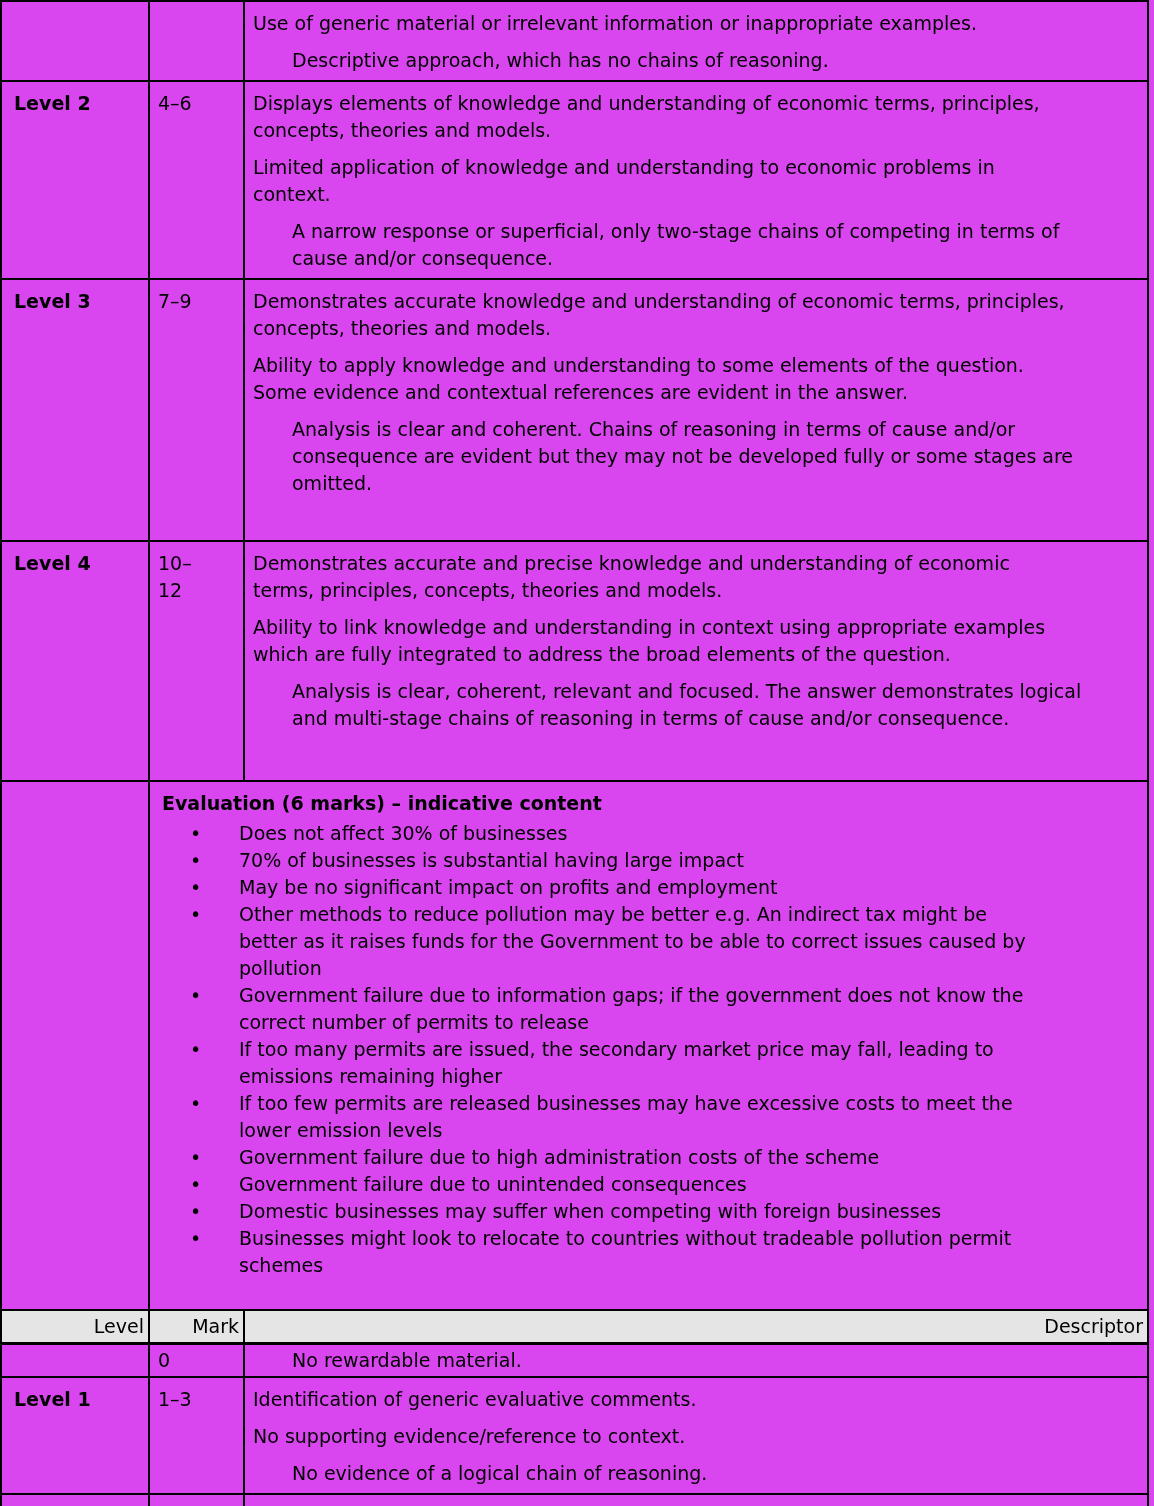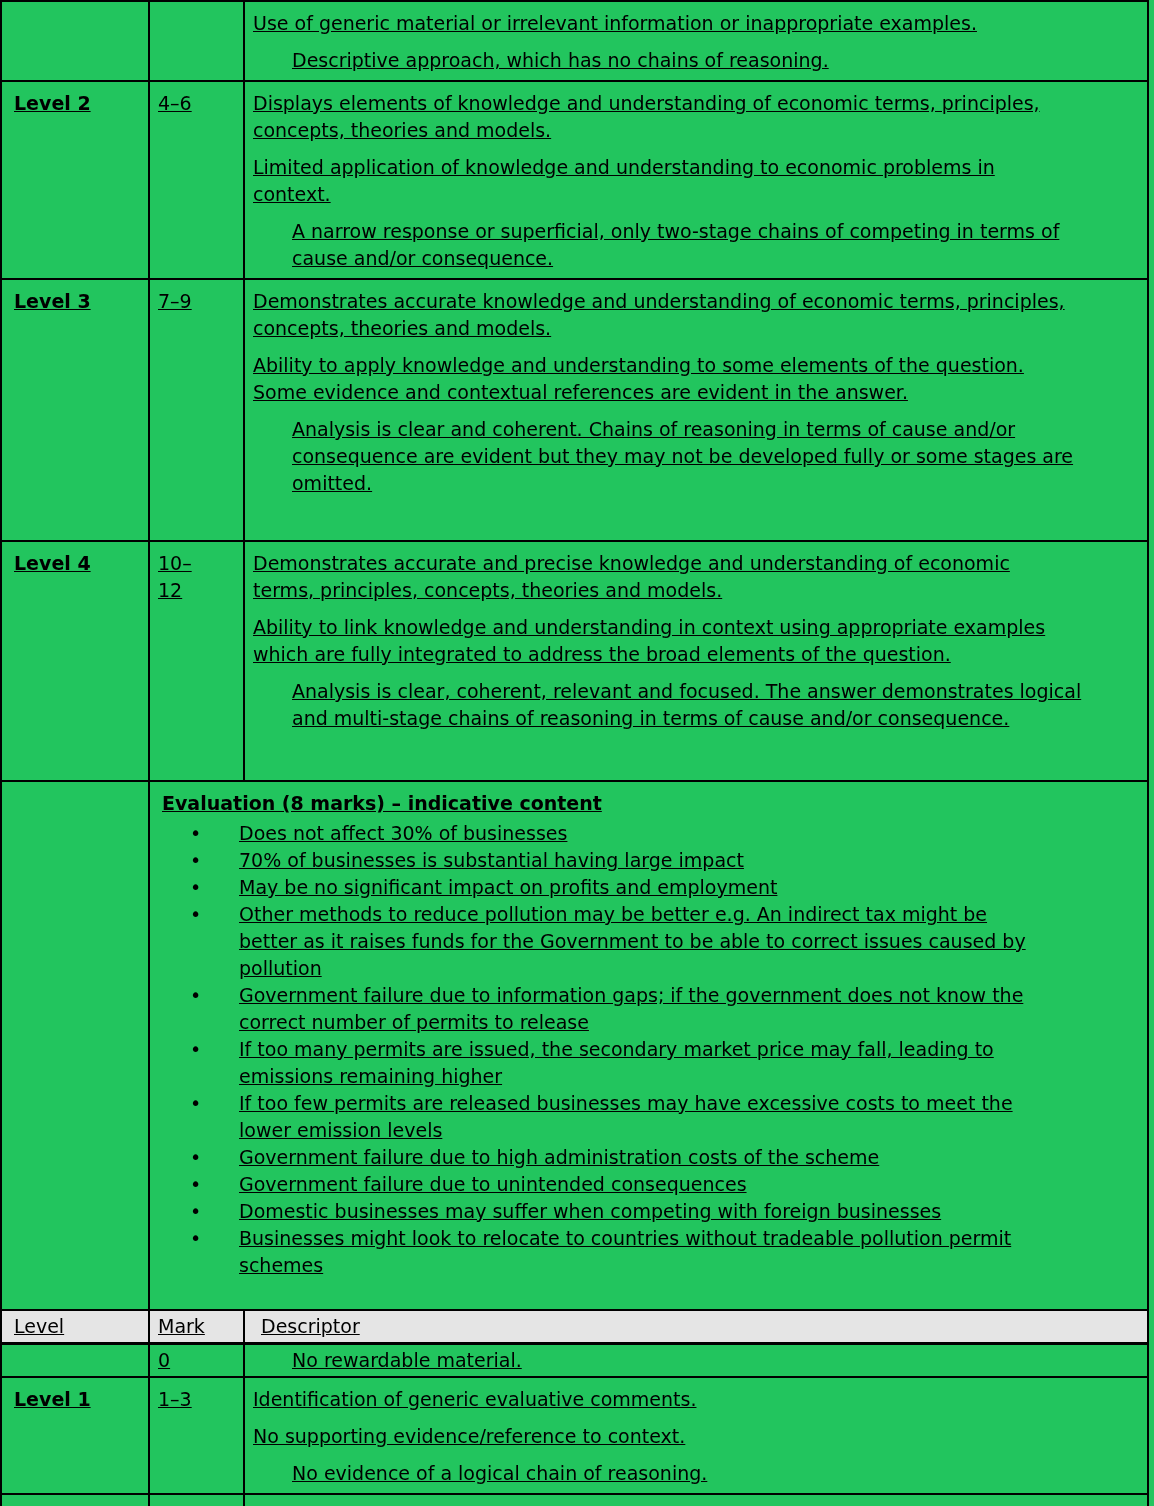--- a/index.html
+++ b/index.html
@@ -5,23 +5,22 @@
   html, body {
     margin: 0;
     padding: 0;
     background: #ffffff;
     font-family: "DejaVu Sans", "Liberation Sans", sans-serif;
     color: #000000;
   }
   .page {
     width: 1154px;
     height: 1506px;
-    background: #22c55e;
+    background: #d946ef;
     box-sizing: border-box;
-    text-decoration: underline;
   }
   table.mark-scheme {
     border-collapse: collapse;
     width: 1147px;
     table-layout: fixed;
     font-size: 19px;
     line-height: 27px;
   }
   col.c-level { width: 148px; }
   col.c-mark  { width: 95px; }
@@ -76,21 +75,21 @@
     content: "\2022";
     position: absolute;
     left: 28px;
     top: 0;
   }
 
   
   tr.tbl-header th {
     background: #e5e5e5;
     font-weight: normal;
-    text-align: left;
+    text-align: right;
     vertical-align: middle;
     border-bottom: 3px solid #000000;
     padding: 2px 4px 2px 0;
   }
   tr.tbl-header th.h-level { padding-left: 12px; }
   tr.tbl-header th.h-mark  { padding-left: 8px; }
   tr.tbl-header th.h-desc  { padding-left: 16px; }
 
   tr.r7 td.level-cell, tr.r7 td.mark-cell { padding-top: 2px; padding-bottom: 2px; }
   tr.r7 td.desc-cell { padding-top: 2px; padding-bottom: 2px; }
@@ -159,21 +158,21 @@
         <td class="desc-cell">
             <p>Demonstrates accurate and precise knowledge and understanding of economic terms, principles, concepts, theories and models.</p>
             <p>Ability to link knowledge and understanding in context using appropriate examples which are fully integrated to address the broad elements of the question.</p>
             <p>Analysis is clear, coherent, relevant and focused. The answer demonstrates logical and multi-stage chains of reasoning in terms of cause and/or consequence.</p>
           </td>
       </tr>
 
       <tr class="r5">
         <td class="level-cell"></td>
         <td class="eval-cell" colspan="2">
-          <div class="eval-heading">Evaluation (8 marks) – indicative content</div>
+          <div class="eval-heading">Evaluation (6 marks) – indicative content</div>
           <ul class="eval-bullets">
               <li>Does not affect 30% of businesses</li>
               <li>70% of businesses is substantial having large impact</li>
               <li>May be no significant impact on profits and employment</li>
               <li>Other methods to reduce pollution may be better e.g. An indirect tax might be better as it raises funds for the Government to be able to correct issues caused by pollution</li>
               <li>Government failure due to information gaps; if the government does not know the correct number of permits to release</li>
               <li>If too many permits are issued, the secondary market price may fall, leading to emissions remaining higher</li>
               <li>If too few permits are released businesses may have excessive costs to meet the lower emission levels</li>
               <li>Government failure due to high administration costs of the scheme</li>
               <li>Government failure due to unintended consequences</li>

